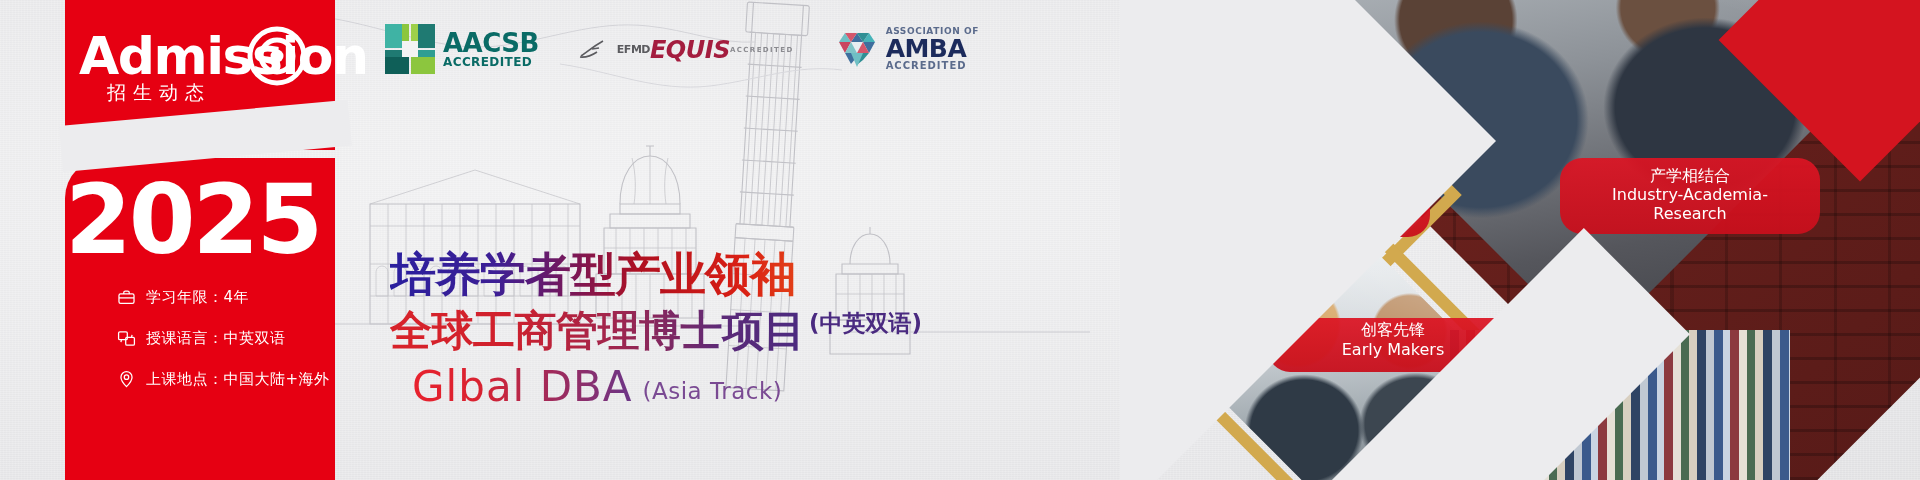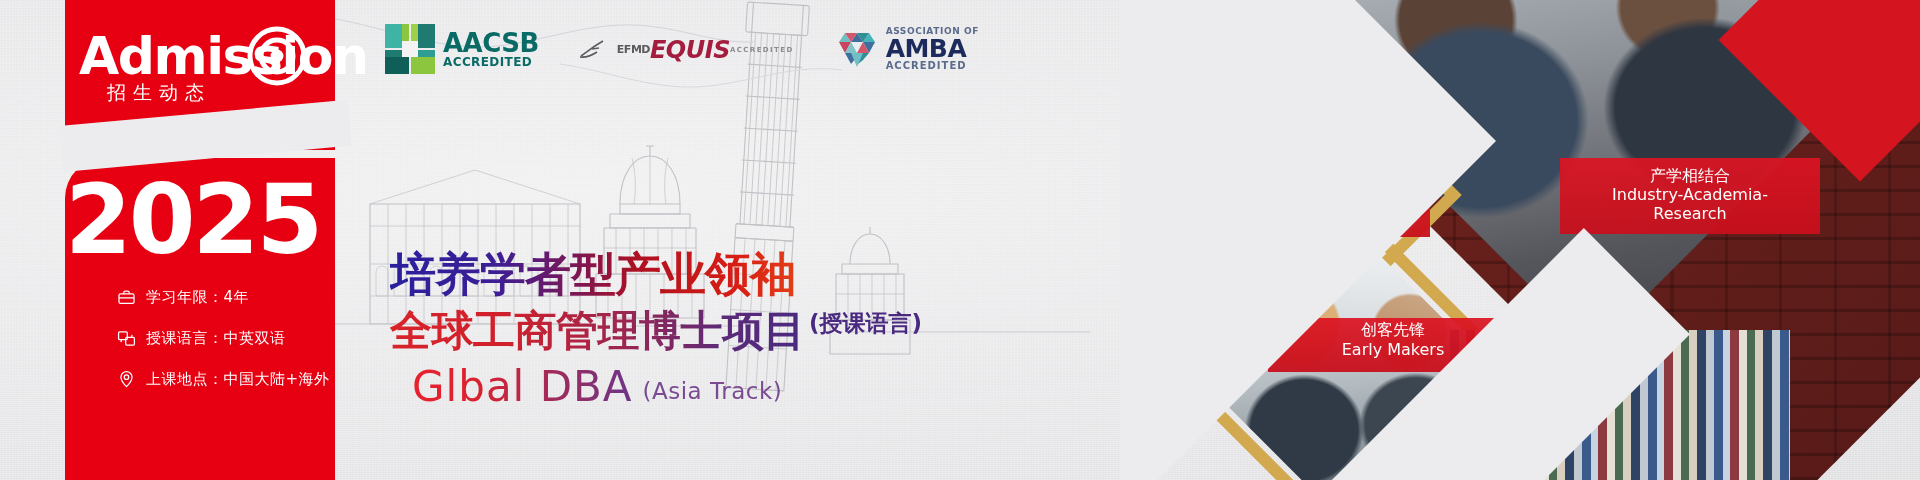--- a/index.html
+++ b/index.html
@@ -119,20 +119,21 @@
     font-family:"DejaVu Sans","Liberation Sans",sans-serif;
   }
 
   
   #collage { position:absolute; left:1120px; top:0; width:800px; height:480px; overflow:hidden; }
 
   .lbl {
     position:absolute; color:#fff; text-align:center; line-height:1.25;
     background:linear-gradient(180deg, rgba(220,20,35,.93), rgba(200,15,28,.95));
     font-family:"DejaVu Sans","Liberation Sans",sans-serif;
+    border-radius:22px;
   }
   .lbl .cn { font-size:16px; font-weight:500; display:block; }
   .lbl .en { font-size:16px; font-weight:500; display:block; }
 </style>
 </head>
 <body>
 
 <div id="stage">
 
   <div id="noise"></div>
@@ -308,21 +309,21 @@
         <div class="amba-main">AMBA</div>
         <div class="amba-sub">ACCREDITED</div>
       </div>
     </div>
   </div>
 
   <div id="headlines">
     <div class="h-slogan">培养学者型产业领袖</div>
     <div class="h-title-row">
       <span class="h-title">全球工商管理博士项目</span>
-      <span class="h-title-sub">(授课语言)</span>
+      <span class="h-title-sub">(中英双语)</span>
     </div>
     <div class="h-en-row">
       <span class="h-en">Glbal DBA</span>
       <span class="h-en-sub">(Asia Track)</span>
     </div>
   </div>
 
   <div id="collage">
 
     <div style="

